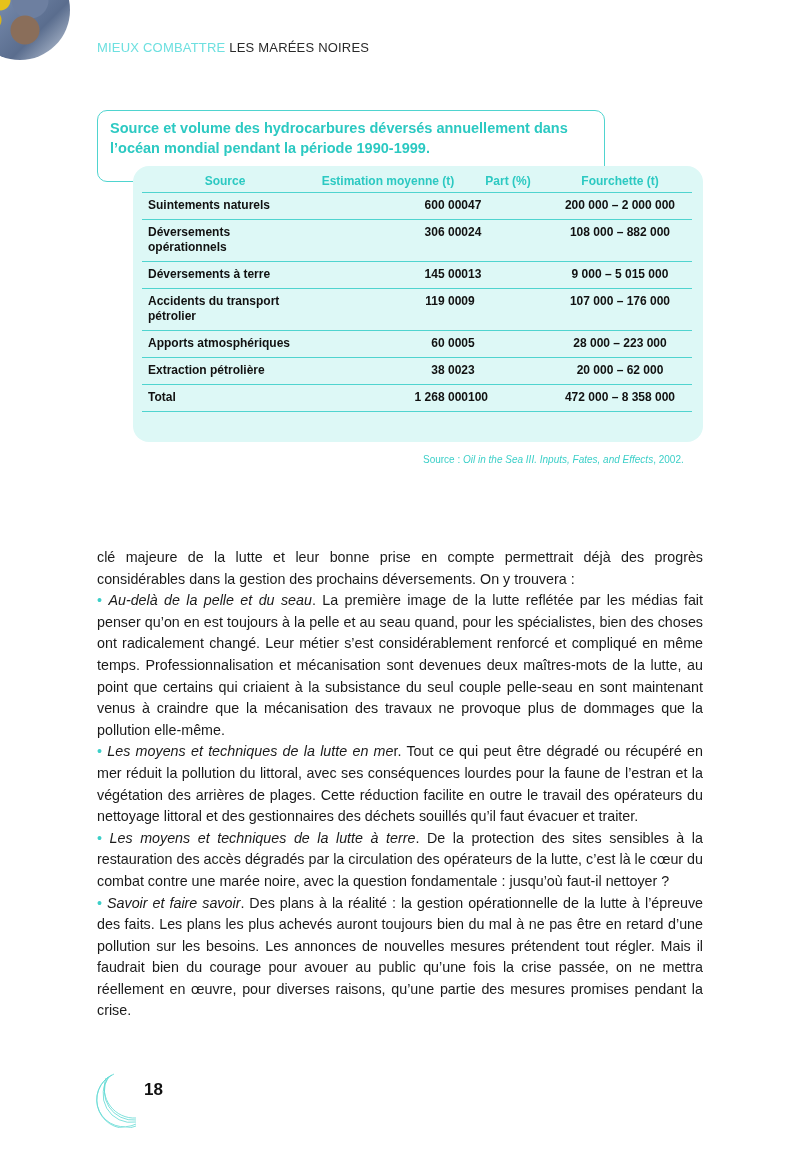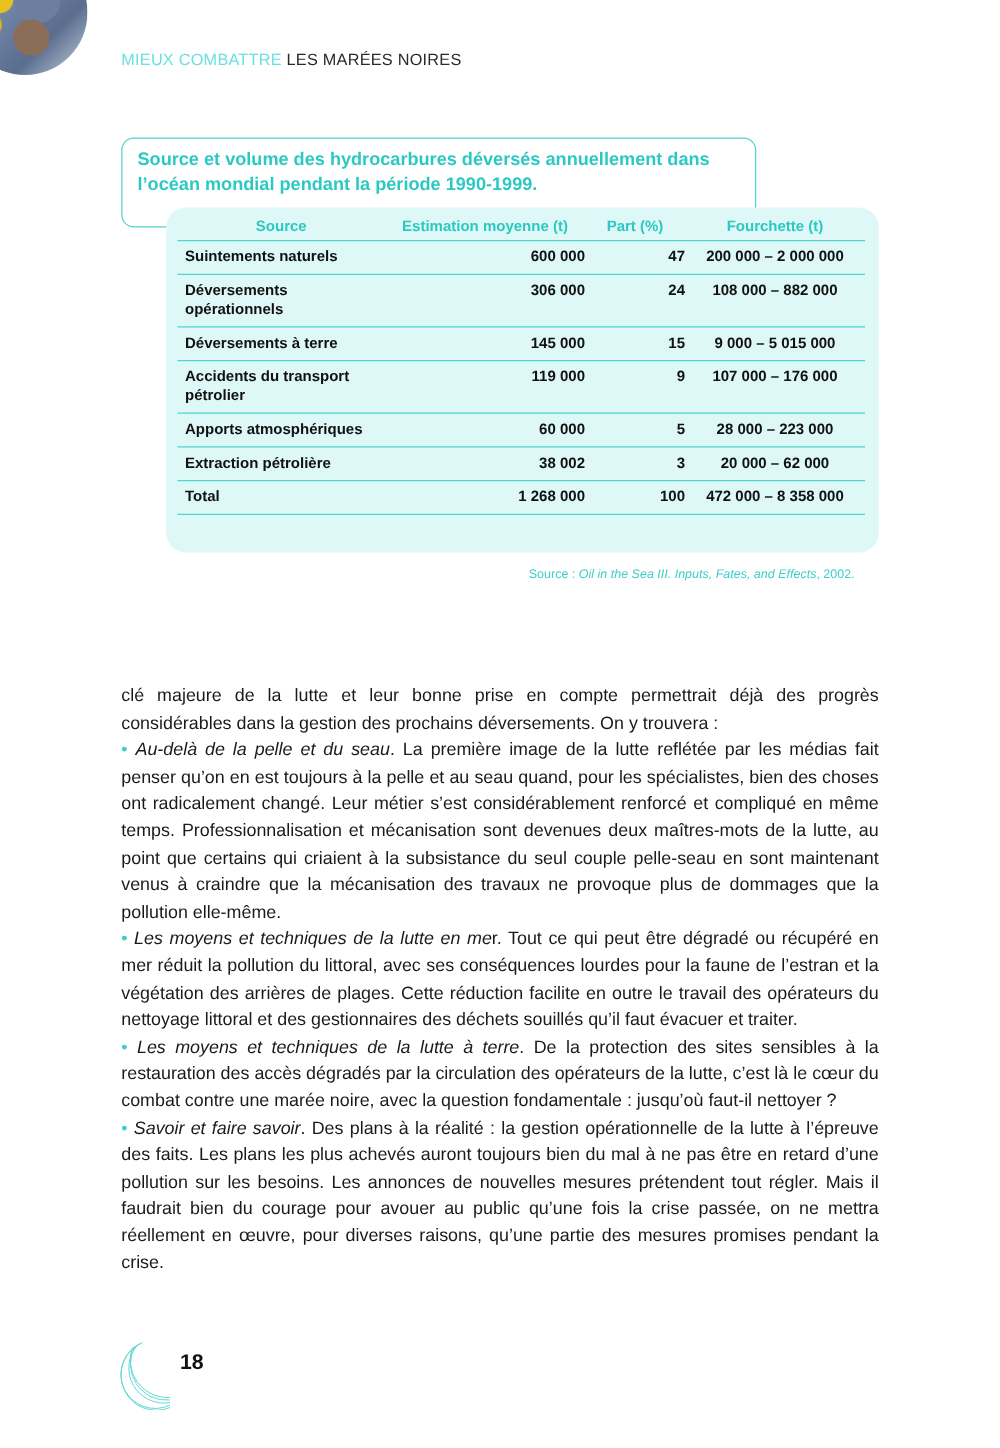--- a/index.html
+++ b/index.html
@@ -43,21 +43,21 @@
   table.data th {
     color: #2cc9c2; font-weight: bold; font-size: 12px; height: 22px;
     border-bottom: 1.5px solid #4fd4cf; padding: 0;
   }
   table.data td {
     border-bottom: 1.5px solid #4fd4cf; padding: 5px 0 6px 0; vertical-align: top;
     color: #111; line-height: 15px;
   }
   table.data td.src { font-weight: bold; padding-left: 6px; width: 160px; margin-top: 19px; }
   table.data td.est { text-align: right; font-weight: bold; width: 160px; }
-  table.data td.part { text-align: right; font-weight: bold; width: 80px; }
+  table.data td.part { text-align: left; font-weight: bold; width: 80px; }
   table.data td.range { text-align: center; font-weight: bold; }
   table.data tr.total td { font-weight: bold; }
   .source-note {
     position: absolute; left: 423px; top: 454px; font-size: 10px; color: #3ccfc8;
   }
   .source-note i { font-style: italic; }
 
   .body-text {
     position: absolute; left: 97px; top: 518px; width: 606px;
     font-size: 14.3px; line-height: 21.6px; text-align: justify; color: #1a1a1a;
@@ -103,21 +103,21 @@
       </tr>
       <tr>
         <td class="src">Déversements opérationnels</td>
         <td class="est">306 000</td>
         <td class="part">24</td>
         <td class="range">108 000 – 882 000</td>
       </tr>
       <tr>
         <td class="src">Déversements à terre</td>
         <td class="est">145 000</td>
-        <td class="part">15</td>
+        <td class="part">13</td>
         <td class="range">9 000 – 5 015 000</td>
       </tr>
       <tr>
         <td class="src">Accidents du transport pétrolier</td>
         <td class="est">119 000</td>
         <td class="part">9</td>
         <td class="range">107 000 – 176 000</td>
       </tr>
       <tr>
         <td class="src">Apports atmosphériques</td>

